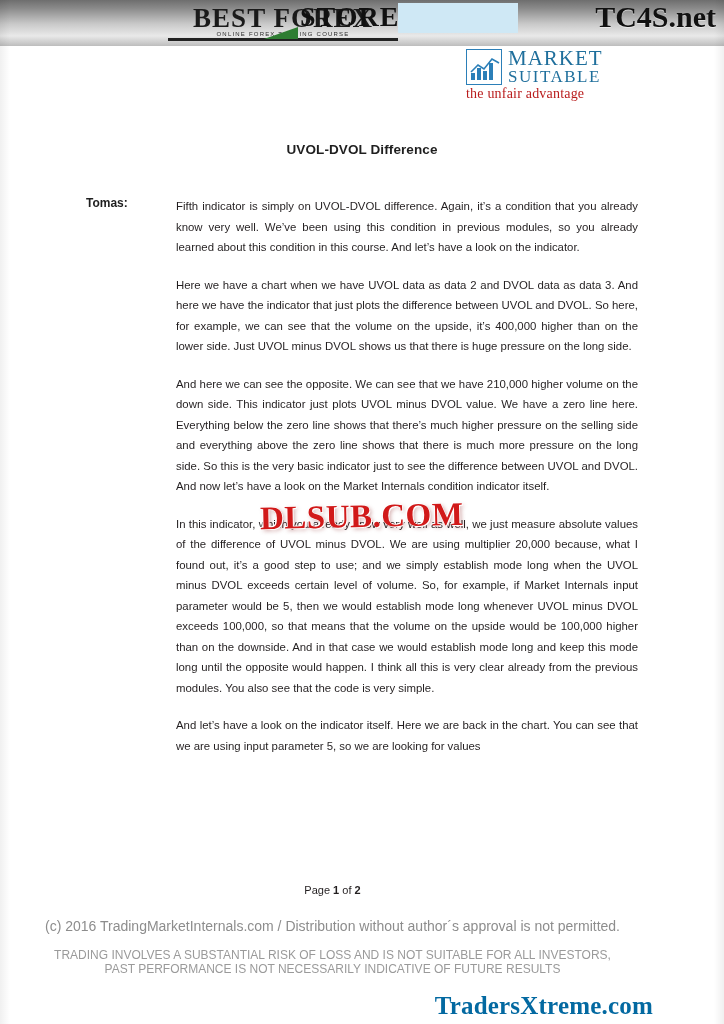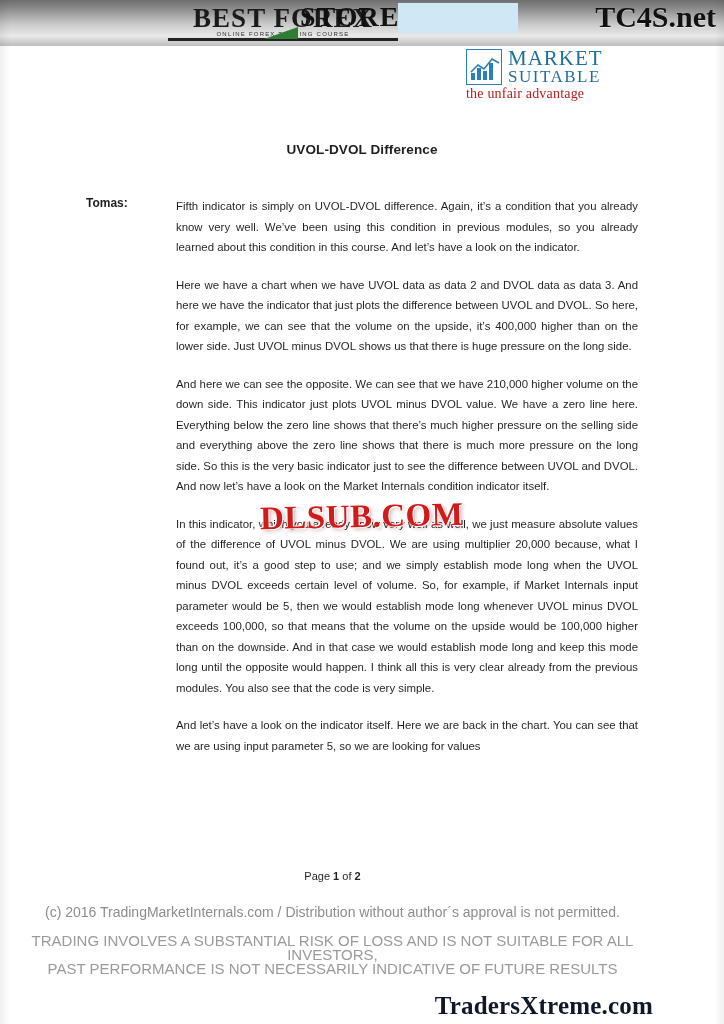--- a/index.html
+++ b/index.html
@@ -232,30 +232,30 @@
     color: #231f20;
     margin-bottom: 22px;
   }
   .page-num b { font-weight: bold; }
   .copyright {
     font-size: 14px;
     color: #8d8d8d;
     margin-bottom: 14px;
   }
   .risk {
-    font-size: 15px;
+    font-size: 12px;
     color: #9a9a9a;
     line-height: 14px;
     margin-bottom: 16px;
   }
   .tx-brand {
     font-family: "Liberation Serif", serif;
     font-weight: bold;
     font-size: 25px;
-    color: #0f172a;
+    color: #0369a1;
     text-align: right;
     padding-right: 12px;
     padding-bottom: 4px;
     text-shadow: 1px 1px 0 #fff;
     letter-spacing: 0.2px;
   }
 
   
   .edge-left, .edge-right {
     position: absolute;

